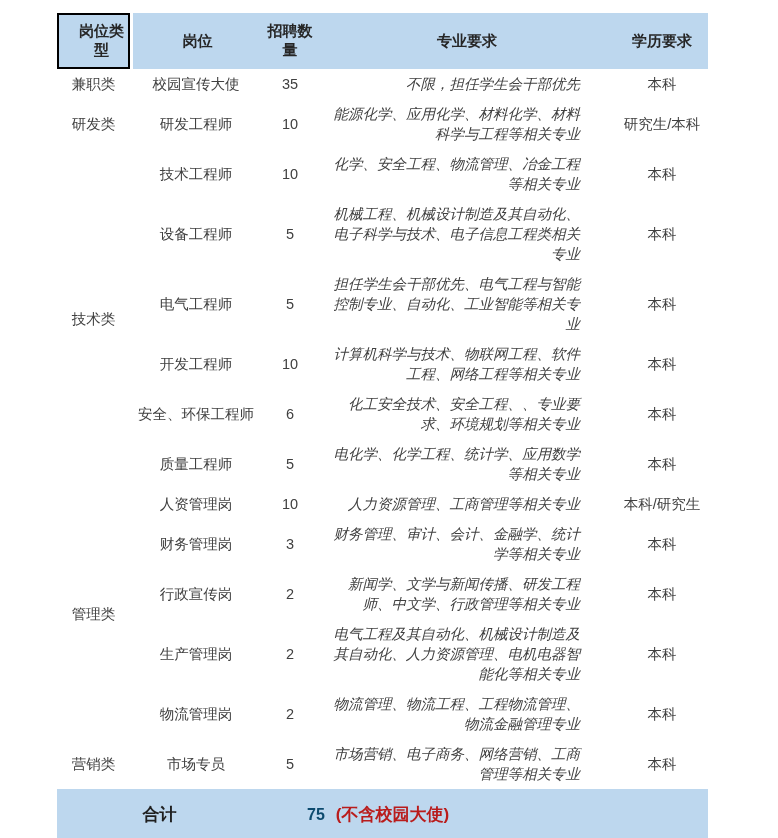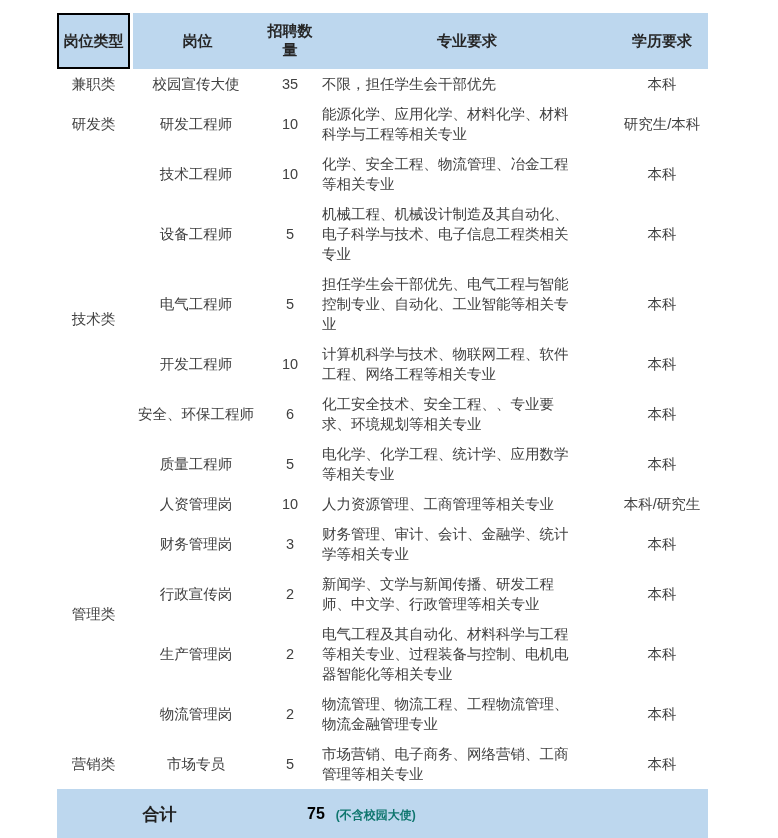--- a/index.html
+++ b/index.html
@@ -33,65 +33,67 @@
     font-weight: bold;
     font-size: 15px;
     line-height: 1.25;
     text-align: center;
     vertical-align: middle;
     height: 56px;
     padding: 0;
   }
   th.hdr-first {
     border: 2px solid #000000;
+    padding-left: 16px;
   }
   th.hdr-gap {
     border-left: 3px solid #ffffff;
     margin-left: 36px;
   }
   
   td {
     background: #ffffff;
     color: #404040;
     font-size: 14.5px;
     line-height: 20px;
     vertical-align: middle;
     text-align: center;
     padding: 5px 2px;
   }
   td.cell-major {
-    text-align: left;
+    text-align: right;
     padding-left: 4px;
     padding-right: 36px;
+    font-style: italic;
   }
   
   tr.total-row td {
     background: #bdd7ee;
     height: 51px;
   }
   td.total-label {
     font-size: 17px;
     font-weight: bold;
     color: #1f1f1f;
     text-align: center;
   }
   td.total-value-cell {
     text-align: left;
     padding-left: 45px;
     white-space: nowrap;
   }
   .total-number {
     font-size: 16px;
     font-weight: bold;
-    color: #000000;
+    color: #0c4a6e;
   }
   .total-note {
-    font-size: 12px;
-    font-weight: bold;
-    color: #0f766e;
+    font-size: 17px;
+    font-weight: bold;
+    color: #b91c1c;
     margin-left: 7px;
   }
   td.total-empty {
     background: #ffffff;
   }
 </style>
 </head>
 <body>
 
 <div class="table-wrap">
@@ -179,21 +181,21 @@
       </tr>
       <tr>
         <td>行政宣传岗</td>
         <td>2</td>
         <td class="cell-major">新闻学、文学与新闻传播、研发工程师、中文学、行政管理等相关专业</td>
         <td>本科</td>
       </tr>
       <tr>
         <td>生产管理岗</td>
         <td>2</td>
-        <td class="cell-major">电气工程及其自动化、材料科学与工程等相关专业、过程装备与控制、电机电器智能化等相关专业</td>
+        <td class="cell-major">电气工程及其自动化、机械设计制造及其自动化、人力资源管理、电机电器智能化等相关专业</td>
         <td>本科</td>
       </tr>
       <tr>
         <td>物流管理岗</td>
         <td>2</td>
         <td class="cell-major">物流管理、物流工程、工程物流管理、物流金融管理专业</td>
         <td>本科</td>
       </tr>
       <tr>
         <td>营销类</td>

